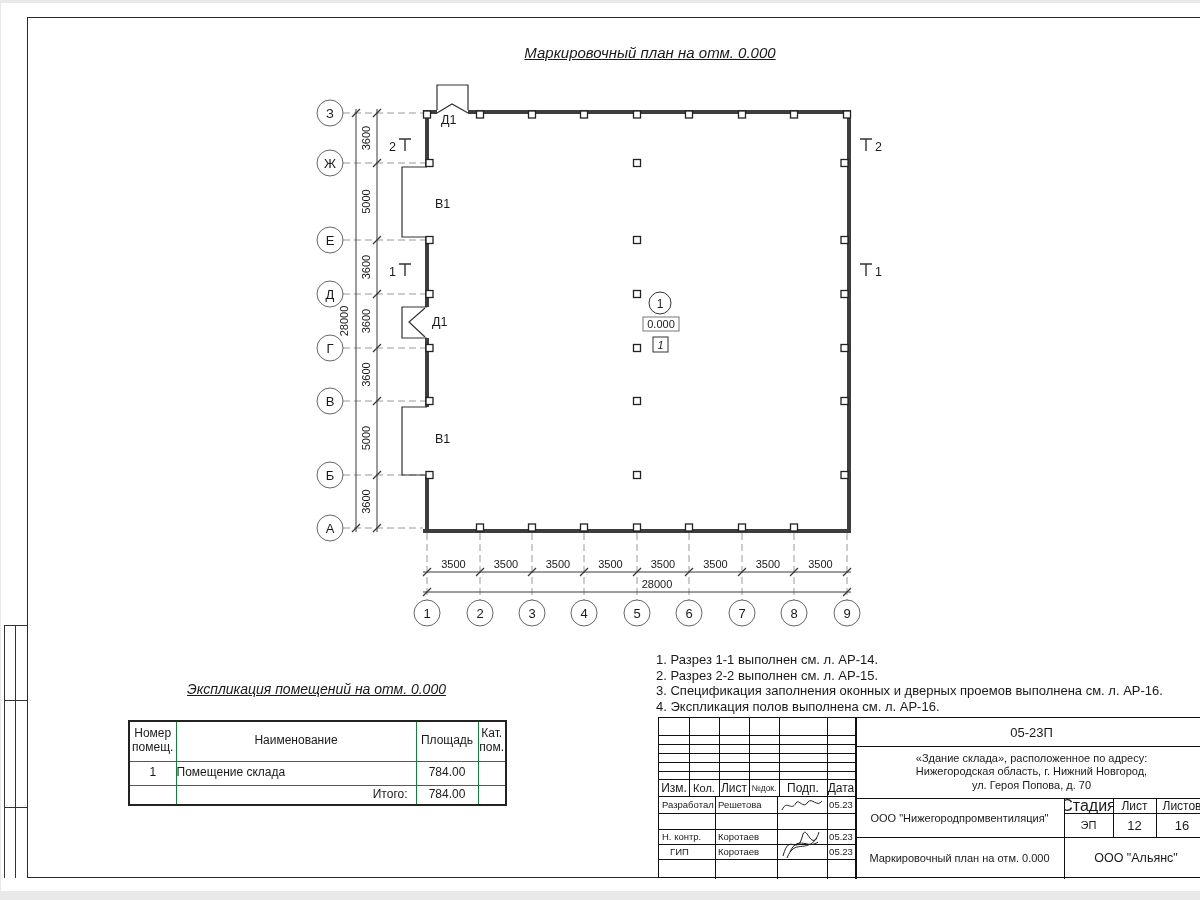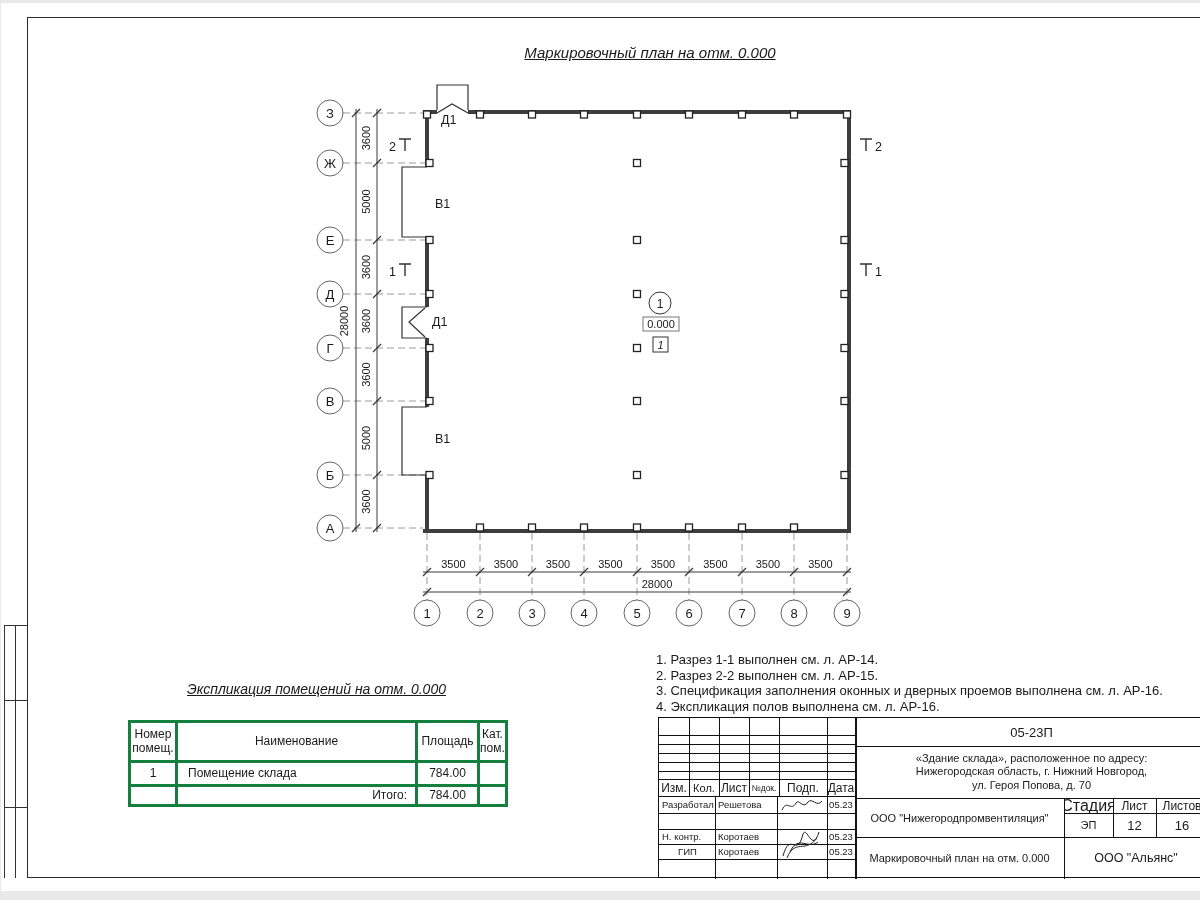--- a/index.html
+++ b/index.html
@@ -7,21 +7,21 @@
   #app{position:relative;width:1200px;height:900px;overflow:hidden}
   .sheet{position:absolute;left:1px;top:3px;width:1199px;height:888px;background:#ffffff}
   .frame{position:absolute;left:27px;top:17px;width:1185px;height:861px;border:1.6px solid #2a2a2a;box-sizing:border-box}
   .hline{position:absolute;background:#222;height:1px}
   .vline{position:absolute;background:#222;width:1px}
   .plan-title{position:absolute;left:400px;top:44px;width:500px;text-align:center;font-size:15px;font-style:italic;text-decoration:underline}
   .sched-title{position:absolute;left:128px;top:681px;width:377px;text-align:center;font-size:14px;font-style:italic;text-decoration:underline}
   .notes{position:absolute;left:656px;top:652px;font-size:13px;line-height:15.5px;white-space:nowrap}
   
   table.sched{position:absolute;left:128px;top:720px;border-collapse:collapse;table-layout:fixed}
-  table.sched td,table.sched th{border:3px solid #15803d;font-weight:normal;font-size:12px;padding:0;line-height:1.15;overflow:hidden}
+  table.sched td,table.sched th{border:1px solid #15803d;font-weight:normal;font-size:12px;padding:0;line-height:1.15;overflow:hidden}
   table.sched{border:2px solid #222}
   table.sched th{text-align:center;vertical-align:middle}
   
   .tb{position:absolute;left:658px;top:717px;width:549px;height:161px;border:1.8px solid #111;box-sizing:border-box}
   .tb .hline,.tb .vline{background:#111}
   .tb .cell{position:absolute;display:flex;align-items:center;justify-content:center;text-align:center;overflow:hidden}
   .tb .lcell{position:absolute;display:flex;align-items:center;overflow:hidden;padding-left:3px;box-sizing:border-box}
   .smalltxt{font-size:9.5px}
   
   .lm{background:#333}
@@ -239,21 +239,21 @@
       </colgroup>
     <tbody>
         <tr style="height:40px">
       <th>Номер помещ.</th>
       <th>Наименование</th>
       <th>Площадь</th>
       <th>Кат. пом.</th>
     </tr>
     <tr style="height:24px">
       <td style="text-align:center">1</td>
-      <td style="padding-left:10px">Помещение склада</td>
+      <td style="padding-left:0">Помещение склада</td>
       <td style="text-align:center">784.00</td>
       <td></td>
     </tr>
     <tr style="height:20px">
       <td></td>
       <td style="text-align:right;padding-right:8px">Итого:</td>
       <td style="text-align:center">784.00</td>
       <td></td>
     </tr>
   </tbody>
@@ -303,21 +303,21 @@
     <div class="cell" style="left:90px;top:61px;width:30px;height:17px;font-size:8.5px">№док.</div>
     <div class="cell" style="left:120px;top:61px;width:48px;height:17px;font-size:12px">Подп.</div>
     <div class="cell" style="left:168px;top:61px;width:28px;height:17px;font-size:12px">Дата</div>
 
     <div class="lcell smalltxt" style="left:0;top:78px;width:56px;height:17px">Разработал</div>
     <div class="lcell smalltxt" style="left:56px;top:78px;width:62px;height:17px">Решетова</div>
     <div class="cell" style="left:168px;top:78px;width:28px;height:17px;font-size:9.5px">05.23</div>
     <div class="lcell smalltxt" style="left:0;top:111px;width:56px;height:15px">Н. контр.</div>
     <div class="lcell smalltxt" style="left:56px;top:111px;width:62px;height:15px">Коротаев</div>
     <div class="cell" style="left:168px;top:111px;width:28px;height:15px;font-size:9.5px">05.23</div>
-    <div class="lcell smalltxt" style="left:16px;top:126px;width:56px;height:15px">ГИП</div>
+    <div class="lcell smalltxt" style="left:8px;top:126px;width:56px;height:15px">ГИП</div>
     <div class="lcell smalltxt" style="left:56px;top:126px;width:62px;height:15px">Коротаев</div>
     <div class="cell" style="left:168px;top:126px;width:28px;height:15px;font-size:9.5px">05.23</div>
 
     <svg style="position:absolute;left:120px;top:79px" width="46" height="16">
       <path d="M3,13 C8,2 12,15 17,6 C20,1 24,13 29,5 C33,0 38,11 43,4" fill="none" stroke="#222" stroke-width="1"></path>
     </svg>
     <svg style="position:absolute;left:119px;top:108px" width="48" height="36">
       <path d="M5,30 C12,4 19,33 25,8 C29,-1 34,28 41,6 M9,32 C17,12 27,28 39,12 M12,26 C20,8 30,24 40,16" fill="none" stroke="#222" stroke-width="1"></path>
     </svg>
 

